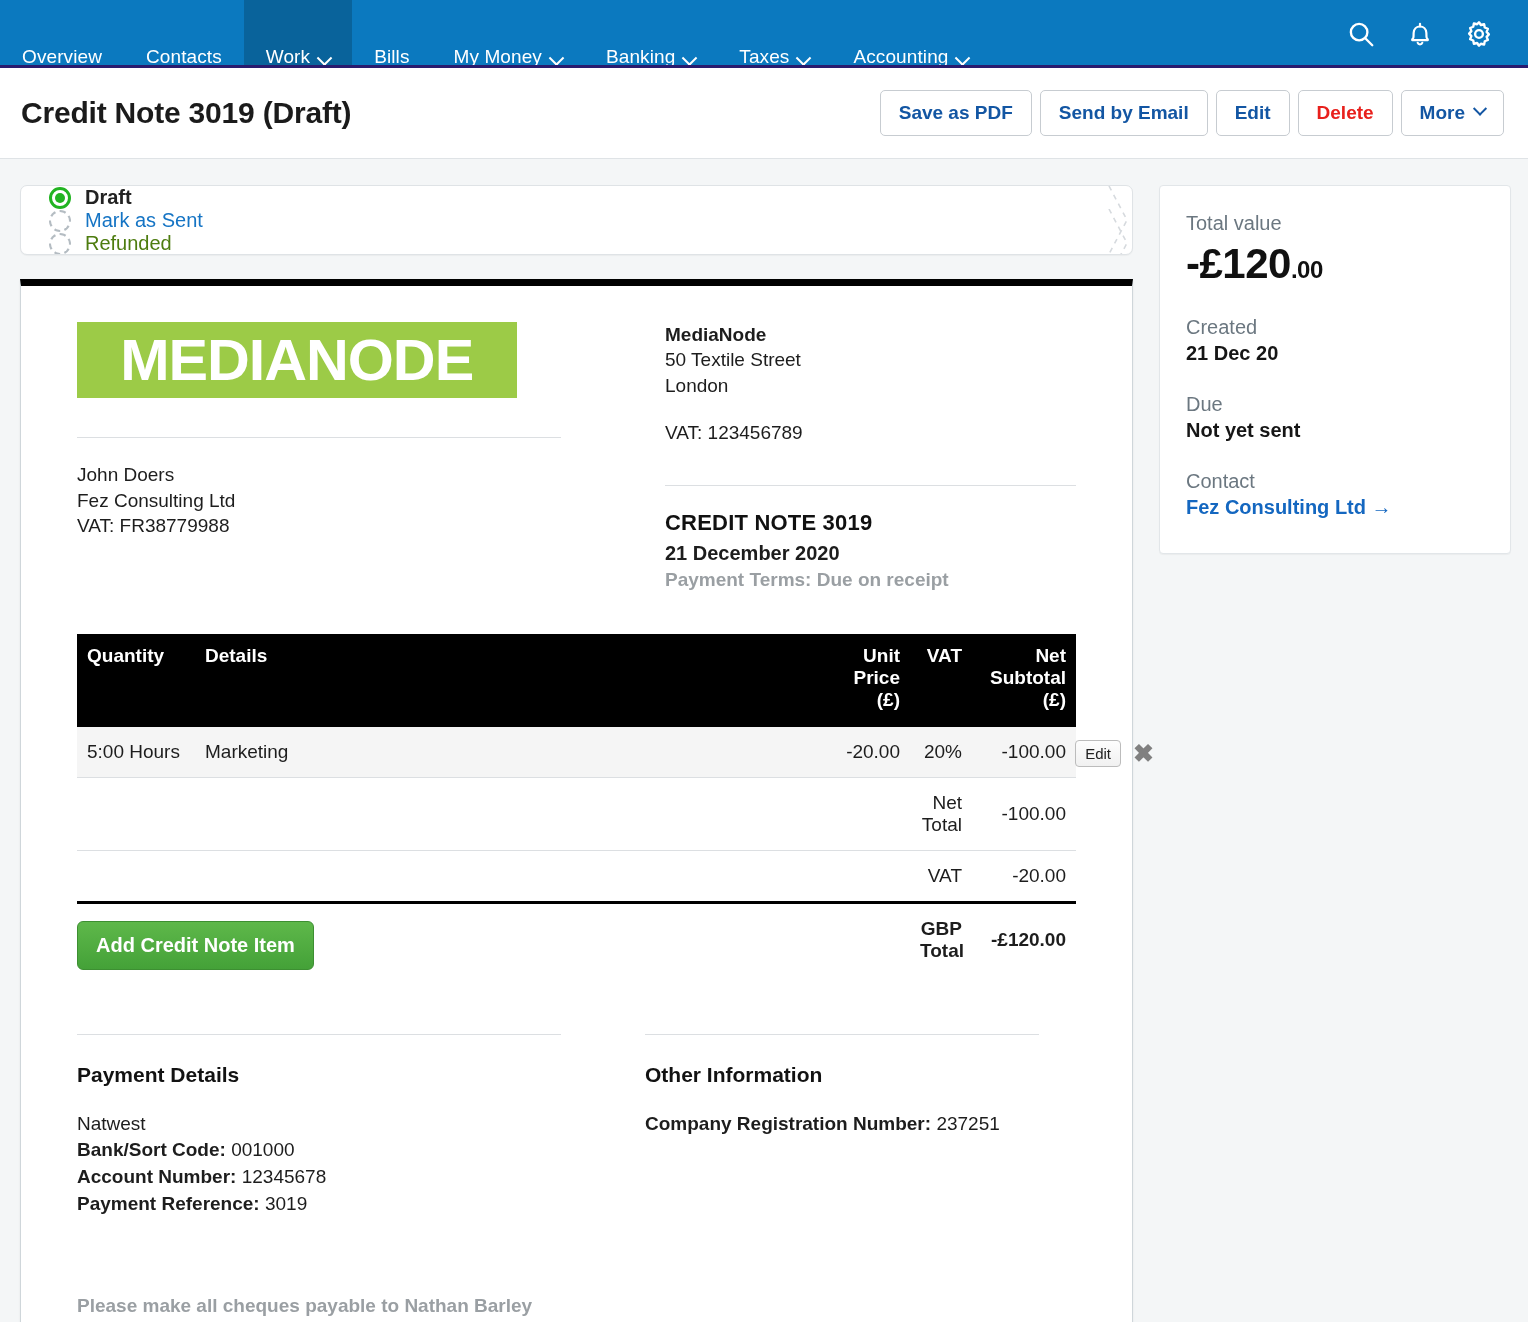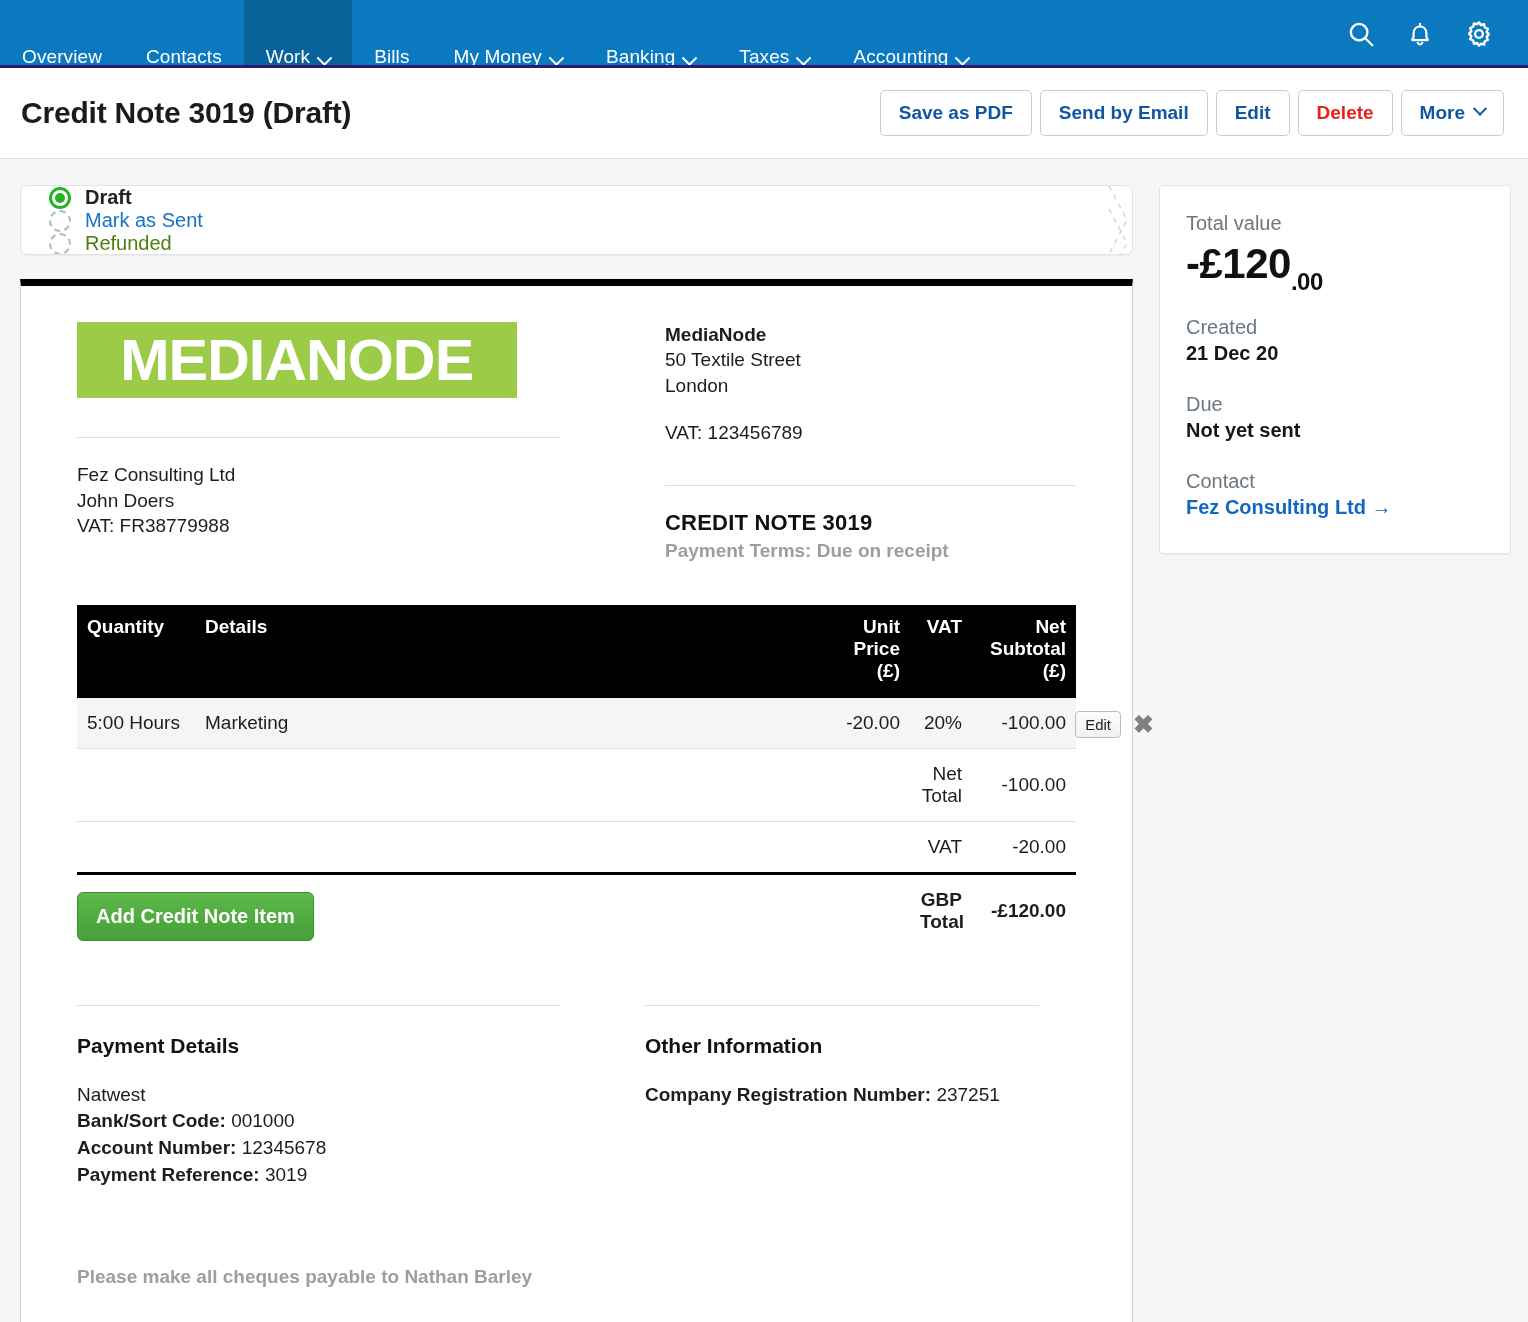--- a/index.html
+++ b/index.html
@@ -281,21 +281,21 @@
     box-shadow: 0 1px 1px rgba(0,0,0,.04);
   }
   .card .lab { font-size: 20px; color: #6b7780; }
   .card .big {
     font-size: 42px;
     font-weight: bold;
     color: #111;
     padding-top: 5px;
     letter-spacing: -0.5px;
   }
-  .card .big sup { font-size: 24px; vertical-align: baseline; position: relative; top: 12px; margin-top: 44px; }
+  .card .big sup { font-size: 24px; vertical-align: baseline; position: relative; top: 0; margin-top: 44px; }
   .card .blk { padding-top: 28px; }
   .card .val { font-size: 20px; font-weight: bold; color: #161616; padding-top: 3px; }
   .card a.contact {
     font-size: 20px;
     font-weight: bold;
     color: #1467c0;
     text-decoration: none;
     padding-top: 3px;
     display: inline-block;
     cursor: pointer;
@@ -423,36 +423,37 @@
     <div class="doc">
 
       <div class="doc-top">
 
         <div class="doc-top-left">
           <div class="logo">
             <span>MEDIANODE</span>
           </div>
           <div class="rule rule-left"></div>
           <div class="billto">
+            <div>John Doers</div>
             <div>Fez Consulting Ltd</div>
-            <div>John Doers</div>
             <div>VAT: FR38779988</div>
           </div>
         </div>
 
         <div class="doc-top-right">
           <div class="addr">
             <div><b>MediaNode</b></div>
             <div>50 Textile Street</div>
             <div>London</div>
             <div class="gap"></div>
             <div>VAT: 123456789</div>
           </div>
           <div class="rule rule-right"></div>
           <div class="ci-title">CREDIT NOTE 3019</div>
+          <div class="ci-date">21 December 2020</div>
           <div class="ci-terms">Payment Terms: Due on receipt</div>
         </div>
 
       </div>
 
       <div class="items">
         <table class="lines">
           <thead>
             <tr>
               <th class="c-qty">Quantity</th>

